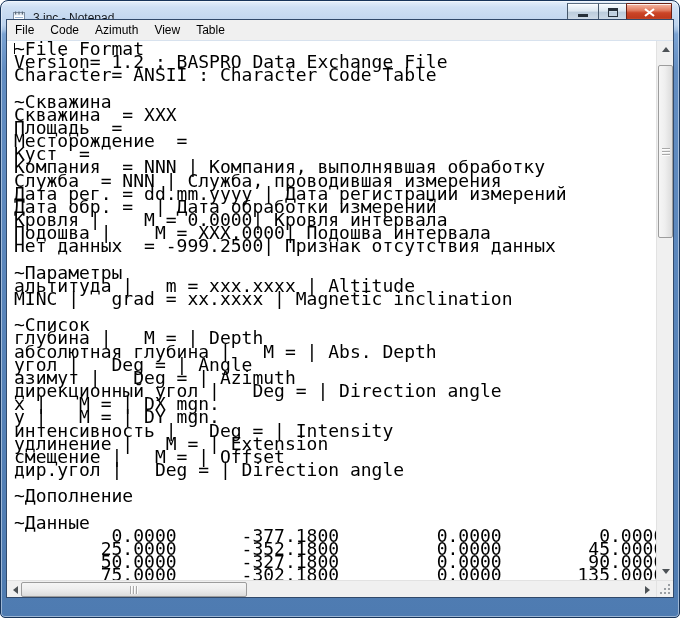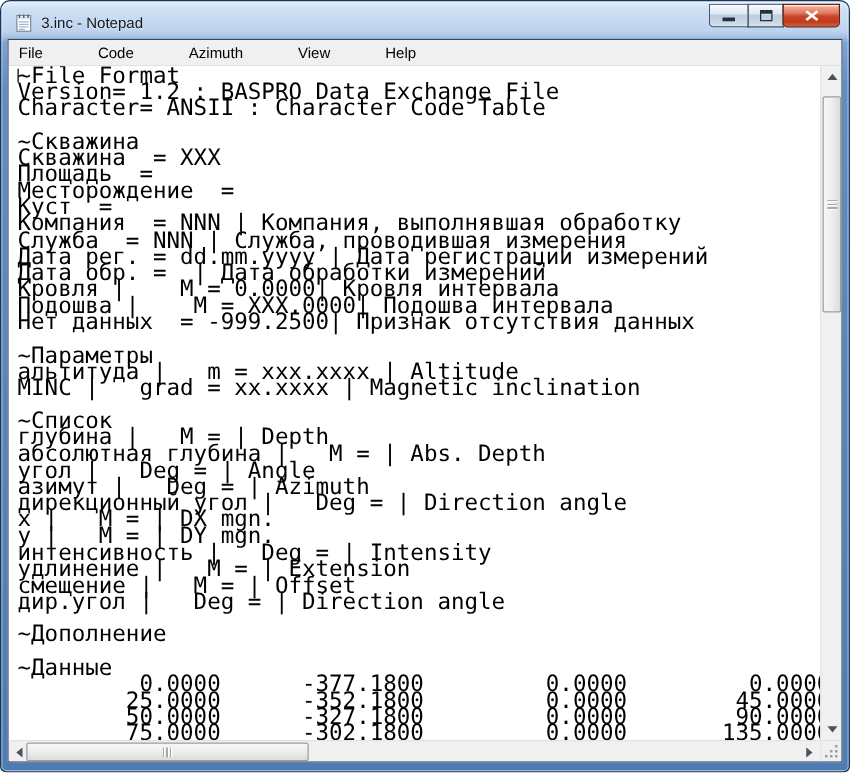--- a/index.html
+++ b/index.html
@@ -2,21 +2,21 @@
 <html><head>
 <meta charset="utf-8">
 <style>
   html,body{margin:0;padding:0;background:#fff;}
   *{box-sizing:border-box;}
   body{font-family:"Liberation Sans", sans-serif;}
 
   
   .window{
     position:relative;width:680px;height:618px;
-    padding:30px 5px 9px 5px;
+    padding:18px 5px 9px 5px;
     border:1px solid #13headerize;
     border:1px solid #17345a;
     border-radius:8px 8px 5px 5px;
     background:linear-gradient(180deg,#e6f0fb 0px,#cfe0f4 6px,#bdd3ed 24px,#a3c0e2 29px,#7ba3d3 33px,#628dc2 70px,#4e7bb1 100%);
     box-shadow:inset 0 0 0 1px rgba(255,255,255,.45);
   }
   .titlebar{
     position:absolute;top:0;left:0;right:0;height:30px;
     display:flex;align-items:center;
     padding:4px 0 0 10px;
@@ -47,21 +47,21 @@
   .glyph-max{width:10px;height:9px;border:1px solid #26303a;border-top:3px solid #26303a;background:transparent;}
 
   
   .client{
     position:relative;height:579px;
     border:1px solid #31496a;
     background:#fff;
   }
   .menubar{
     height:21px;background:#f0f0f0;border-bottom:1px solid #d8e2ee;
-    display:flex;align-items:center;font-size:12px;color:#000;gap:28px;
+    display:flex;align-items:center;font-size:12px;color:#000;
   }
   .menu-item{padding:0 8px;line-height:20px;cursor:default;}
 
   .content-row{display:flex;height:539px;}
   .editor{
     position:relative;width:651px;height:539px;background:#fff;overflow:hidden;
   }
   .editor pre{
     margin:0;padding:1px 0 0 7px;
     font-family:"DejaVu Sans Mono", monospace;
@@ -148,21 +148,21 @@
     </div>
   </div>
 
   <div class="client">
 
     <div class="menubar">
       <span class="menu-item">File</span>
       <span class="menu-item">Code</span>
       <span class="menu-item">Azimuth</span>
       <span class="menu-item">View</span>
-      <span class="menu-item">Help</span>
+      <span class="menu-item">Table</span>
     </div>
 
     <div class="content-row">
       <div class="editor">
         <pre>~File Format
 Version= 1.2 : BASPRO Data Exchange File
 Character= ANSII : Character Code Table
 
 ~Скважина
 Скважина  = XXX

